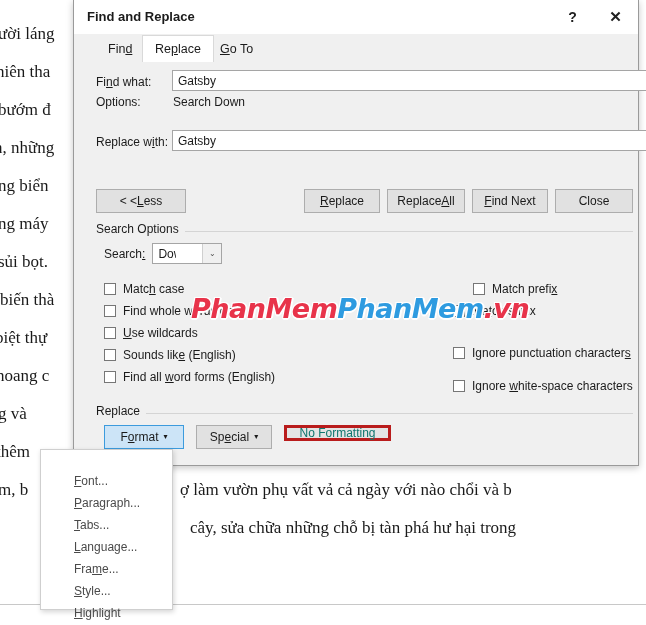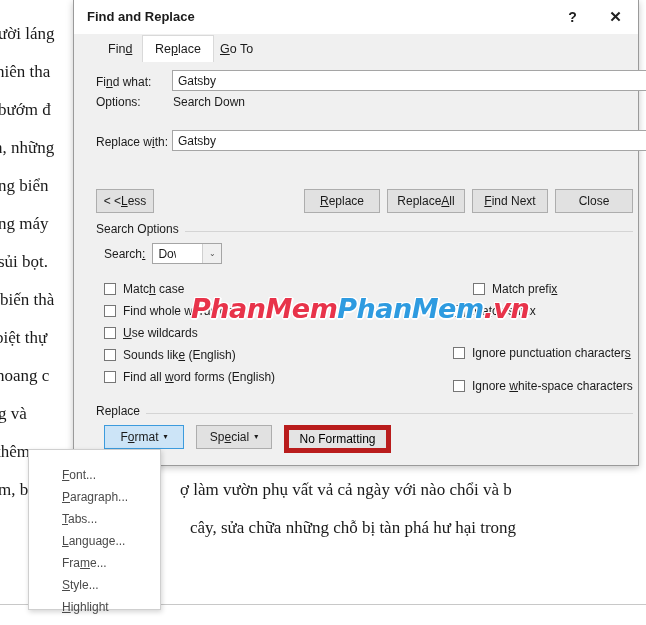--- a/index.html
+++ b/index.html
@@ -195,21 +195,21 @@
     background: #e1e1e1;
     border: 1px solid #adadad;
     box-sizing: border-box;
     display: flex;
     align-items: center;
     justify-content: center;
     font-size: 12px;
     color: #1b1b1b;
     cursor: default;
   }
-  #less-button     { left: 22px;  top: 127px; width: 58px; }
+  #less-button     { left: 22px;  top: 127px; width: 90px; }
   #replace-button  { left: 230px; top: 127px; width: 76px; }
   #replace-all-button { left: 313px; top: 127px; width: 78px; }
   #find-next-button{ left: 398px; top: 127px; width: 76px; }
   #close-dlg-button{ left: 481px; top: 127px; width: 78px; }
 
   
   #search-options-group {
     position: absolute;
     left: 22px;
     top: 161px;
@@ -334,49 +334,49 @@
     justify-content: center;
     font-size: 12px;
     color: #1b1b1b;
     cursor: default;
   }
   #no-formatting-button {
     position: absolute;
     left: 188px;
     top: 20px;
     width: 107px;
-    height: 28px;
+    height: 16px;
     background: #e4e4e4;
-    border: 5px solid #b91c1c;
+    border: 3px solid #b91c1c;
     box-sizing: border-box;
     display: flex;
     align-items: center;
     justify-content: center;
     font-size: 12px;
-    color: #000000;
+    color: #0f766e;
     cursor: default;
   }
   .caret {
     margin-left: 5px;
     font-size: 8px;
     line-height: 1;
   }
 
   
   #format-menu {
     position: absolute;
-    left: 28px;
+    left: 40px;
     top: 449px;
     width: 133px;
     height: 161px;
     background: #ffffff;
     border: 1px solid #cfcfcf;
     box-sizing: border-box;
     box-shadow: 1px 2px 5px rgba(0,0,0,0.17);
-    padding-top: 14px;
+    padding-top: 20px;
   }
   .menu-item {
     height: 22px;
     display: flex;
     align-items: center;
     padding-left: 33px;
     font-size: 12px;
     color: #4a4a4a;
     cursor: default;
   }

